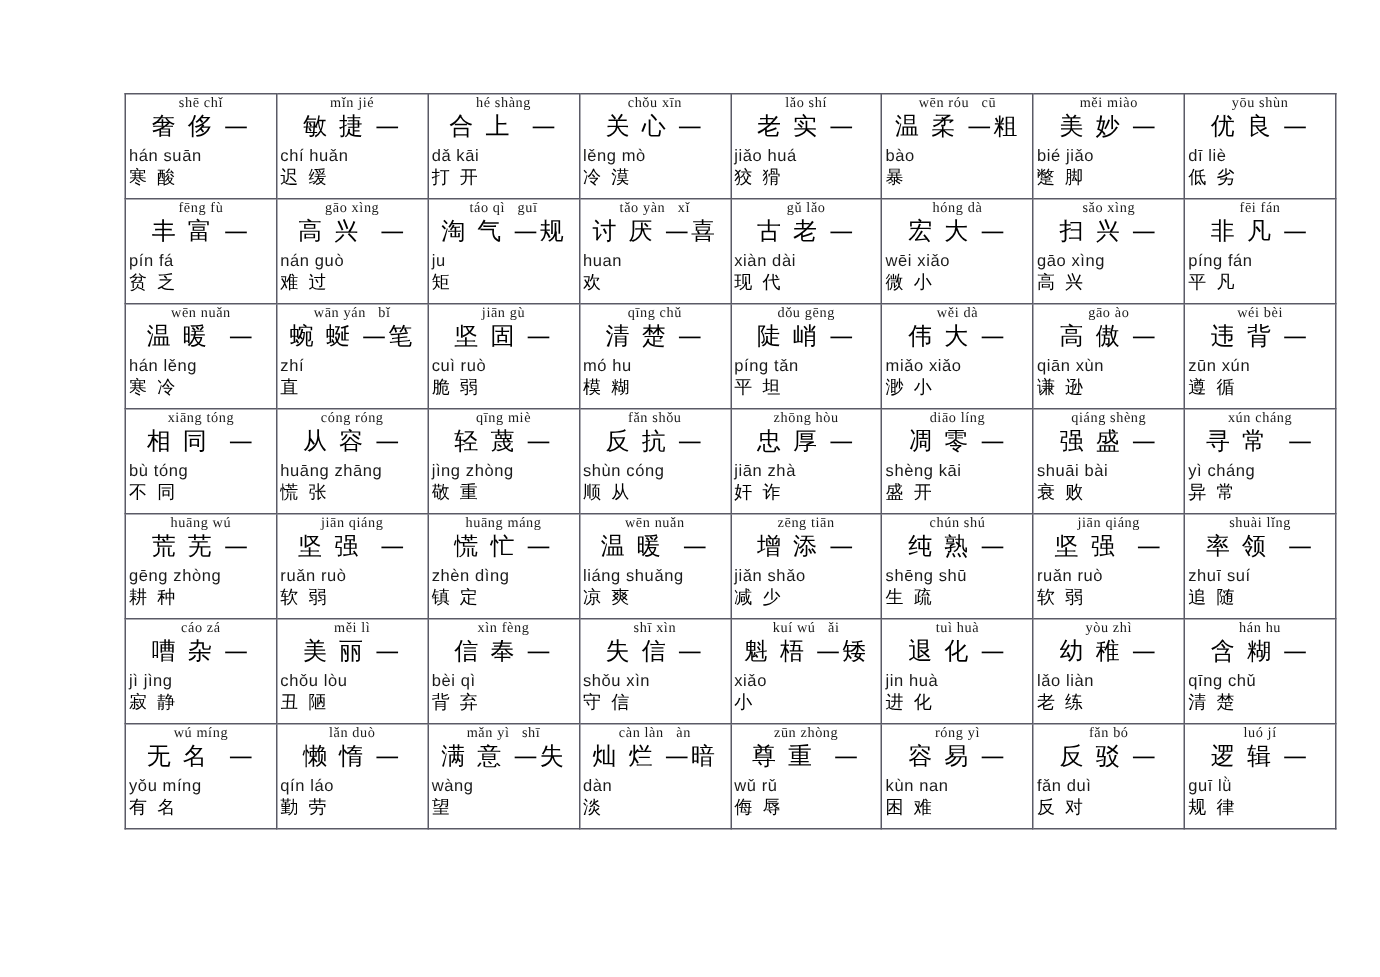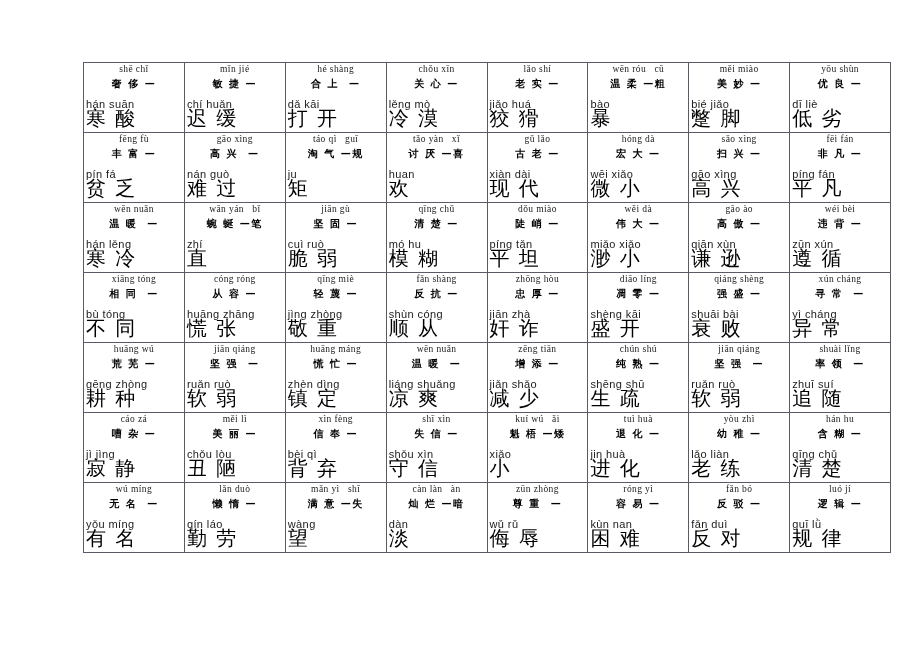--- a/index.html
+++ b/index.html
@@ -56,47 +56,46 @@
   }
   .top-pinyin {
     font-size: 9.5px;
     line-height: 11px;
     letter-spacing: 0.4px;
     color: #1a1a1a;
     white-space: pre;
     font-family: "Liberation Serif", "DejaVu Serif", serif;
   }
   .top-hanzi {
-    font-size: 10px;
+    font-size: 16px;
     line-height: 17px;
     letter-spacing: 1.5px;
     color: #000;
     white-space: pre;
     font-family: "DejaVu Sans", "Liberation Sans", sans-serif;
-    font-weight: bold;
   }
 
   
   .bot-block {
     position: absolute;
     left: 2px;
     top: 36px;
     width: 100%;
     text-align: left;
   }
   .bot-pinyin {
     font-size: 11px;
     line-height: 11px;
     letter-spacing: 0.4px;
     color: #1a1a1a;
     white-space: pre;
     font-family: Liberation Sans, sans-serif;
   }
   .bot-hanzi {
-    font-size: 20px;
+    font-size: 12px;
     line-height: 17px;
     letter-spacing: 1.5px;
     color: #000;
     white-space: pre;
     font-family: "DejaVu Sans", "Liberation Sans", sans-serif;
   }
 </style>
 </head>
 <body>
 
@@ -354,21 +353,21 @@
               </div>
               <div class="bot-block">
                 <div class="bot-pinyin">mó hu</div>
                 <div class="bot-hanzi">模 糊</div>
               </div>
             </div>
           </td>
           <td>
             <div class="cell-inner">
               <div class="top-block">
-                <div class="top-pinyin">dǒu miào</div>
+                <div class="top-pinyin">dǒu gēng</div>
                 <div class="top-hanzi">陡 峭 —</div>
               </div>
               <div class="bot-block">
                 <div class="bot-pinyin">píng tǎn</div>
                 <div class="bot-hanzi">平 坦</div>
               </div>
             </div>
           </td>
           <td>
             <div class="cell-inner">
@@ -440,21 +439,21 @@
               </div>
               <div class="bot-block">
                 <div class="bot-pinyin">jìng zhòng</div>
                 <div class="bot-hanzi">敬 重</div>
               </div>
             </div>
           </td>
           <td>
             <div class="cell-inner">
               <div class="top-block">
-                <div class="top-pinyin">fǎn shàng</div>
+                <div class="top-pinyin">fǎn shǒu</div>
                 <div class="top-hanzi">反 抗 —</div>
               </div>
               <div class="bot-block">
                 <div class="bot-pinyin">shùn cóng</div>
                 <div class="bot-hanzi">顺 从</div>
               </div>
             </div>
           </td>
           <td>
             <div class="cell-inner">

